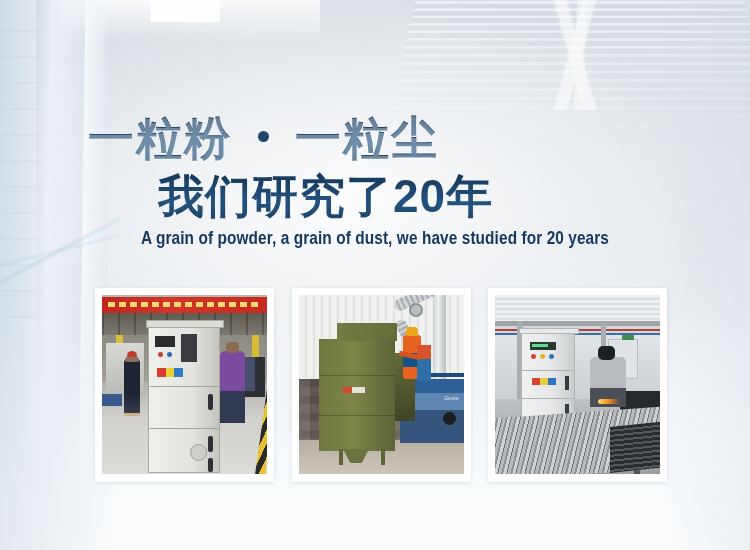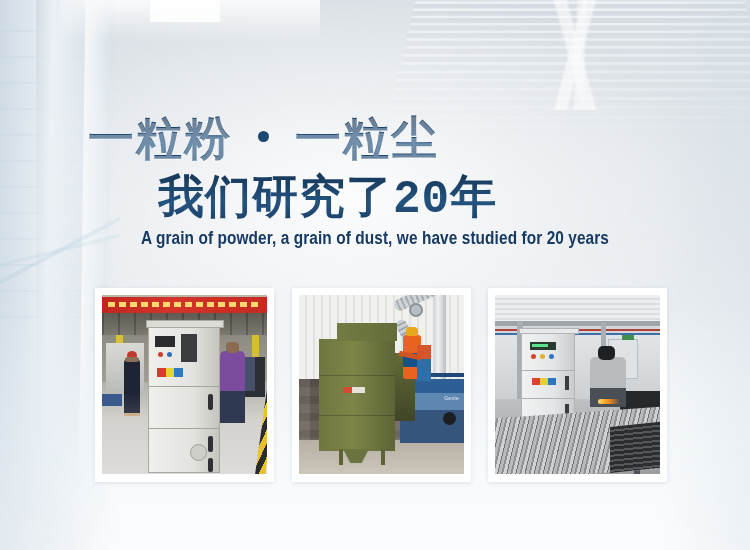--- a/index.html
+++ b/index.html
@@ -100,21 +100,21 @@
     text-shadow:0 1px 0 rgba(255,255,255,.35);
   }
   .hl-dot {
     display:inline-block; vertical-align:middle;
     width:11px; height:11px; border-radius:50%;
     background:#1d4673; margin:0 26px 10px 26px;
   }
   .hl-line2 {
     position:absolute; left:158px; top:166px;
     font-size:46px; font-weight:700; letter-spacing:1px;
-    font-family:Liberation Mono, monospace;
+    font-family:Liberation Sans, sans-serif;
     background:linear-gradient(to bottom,#12304f 0%,#24537f 58%,#193d63 100%);
     -webkit-background-clip:text; background-clip:text;
     -webkit-text-fill-color:transparent;
     color:#1b3c63;
     white-space:nowrap;
   }
   .hl-sub {
     position:absolute; left:0; top:228px; width:750px;
     text-align:center;
     font-size:17.5px; font-weight:700;

